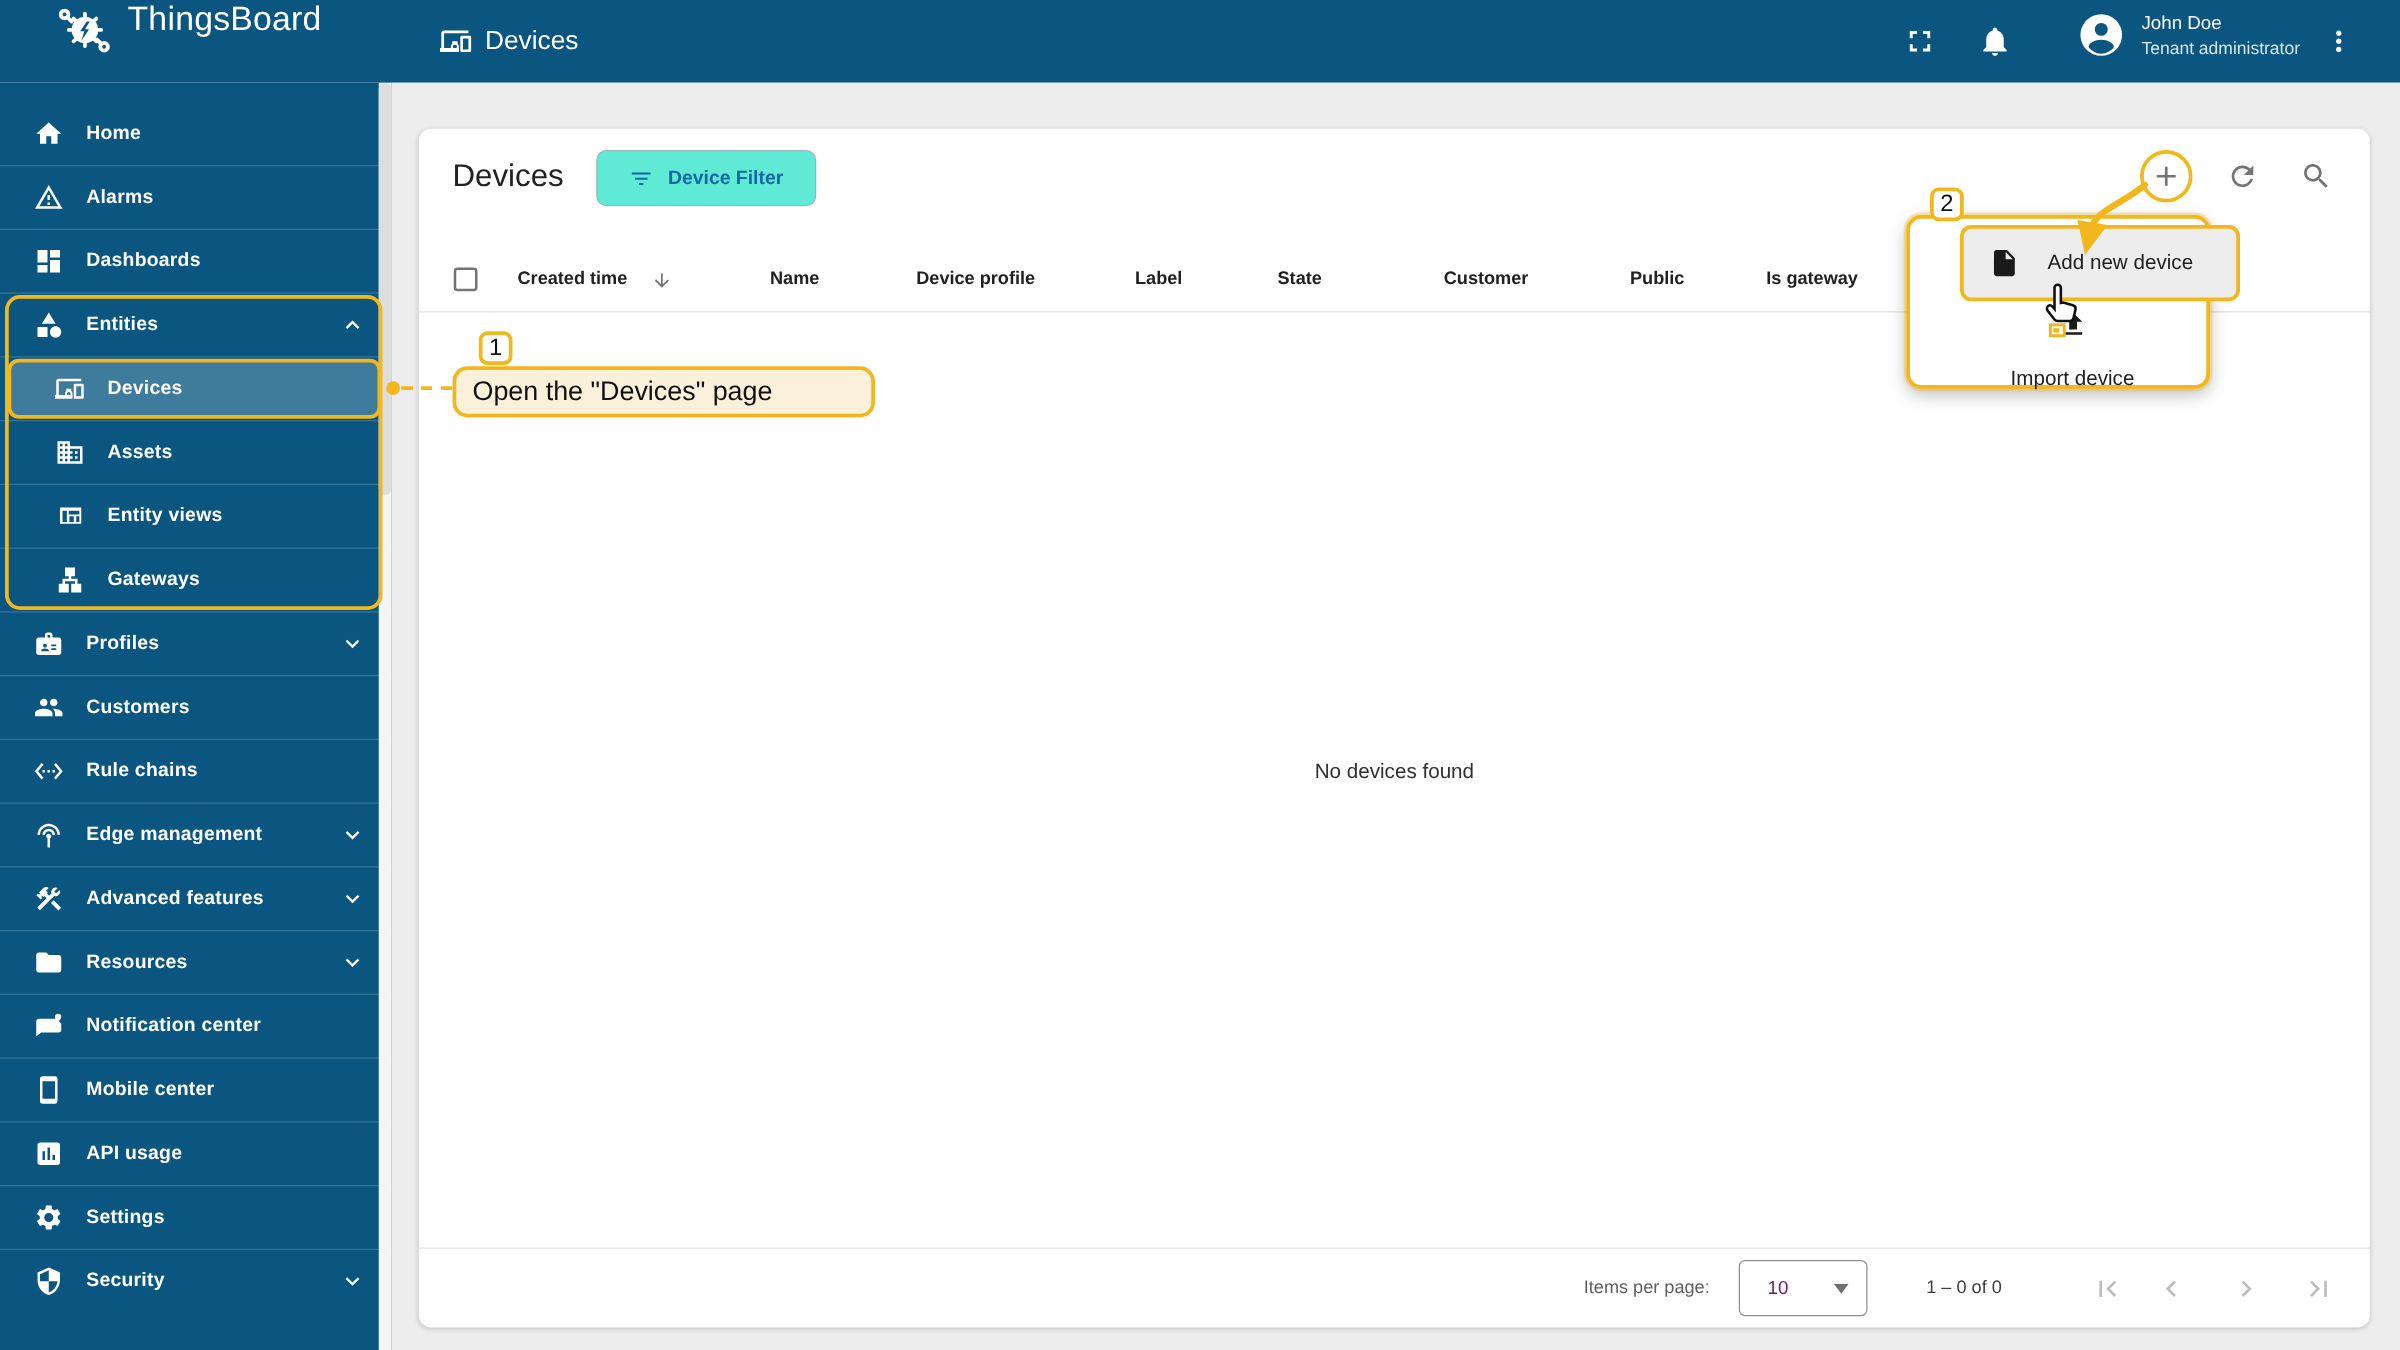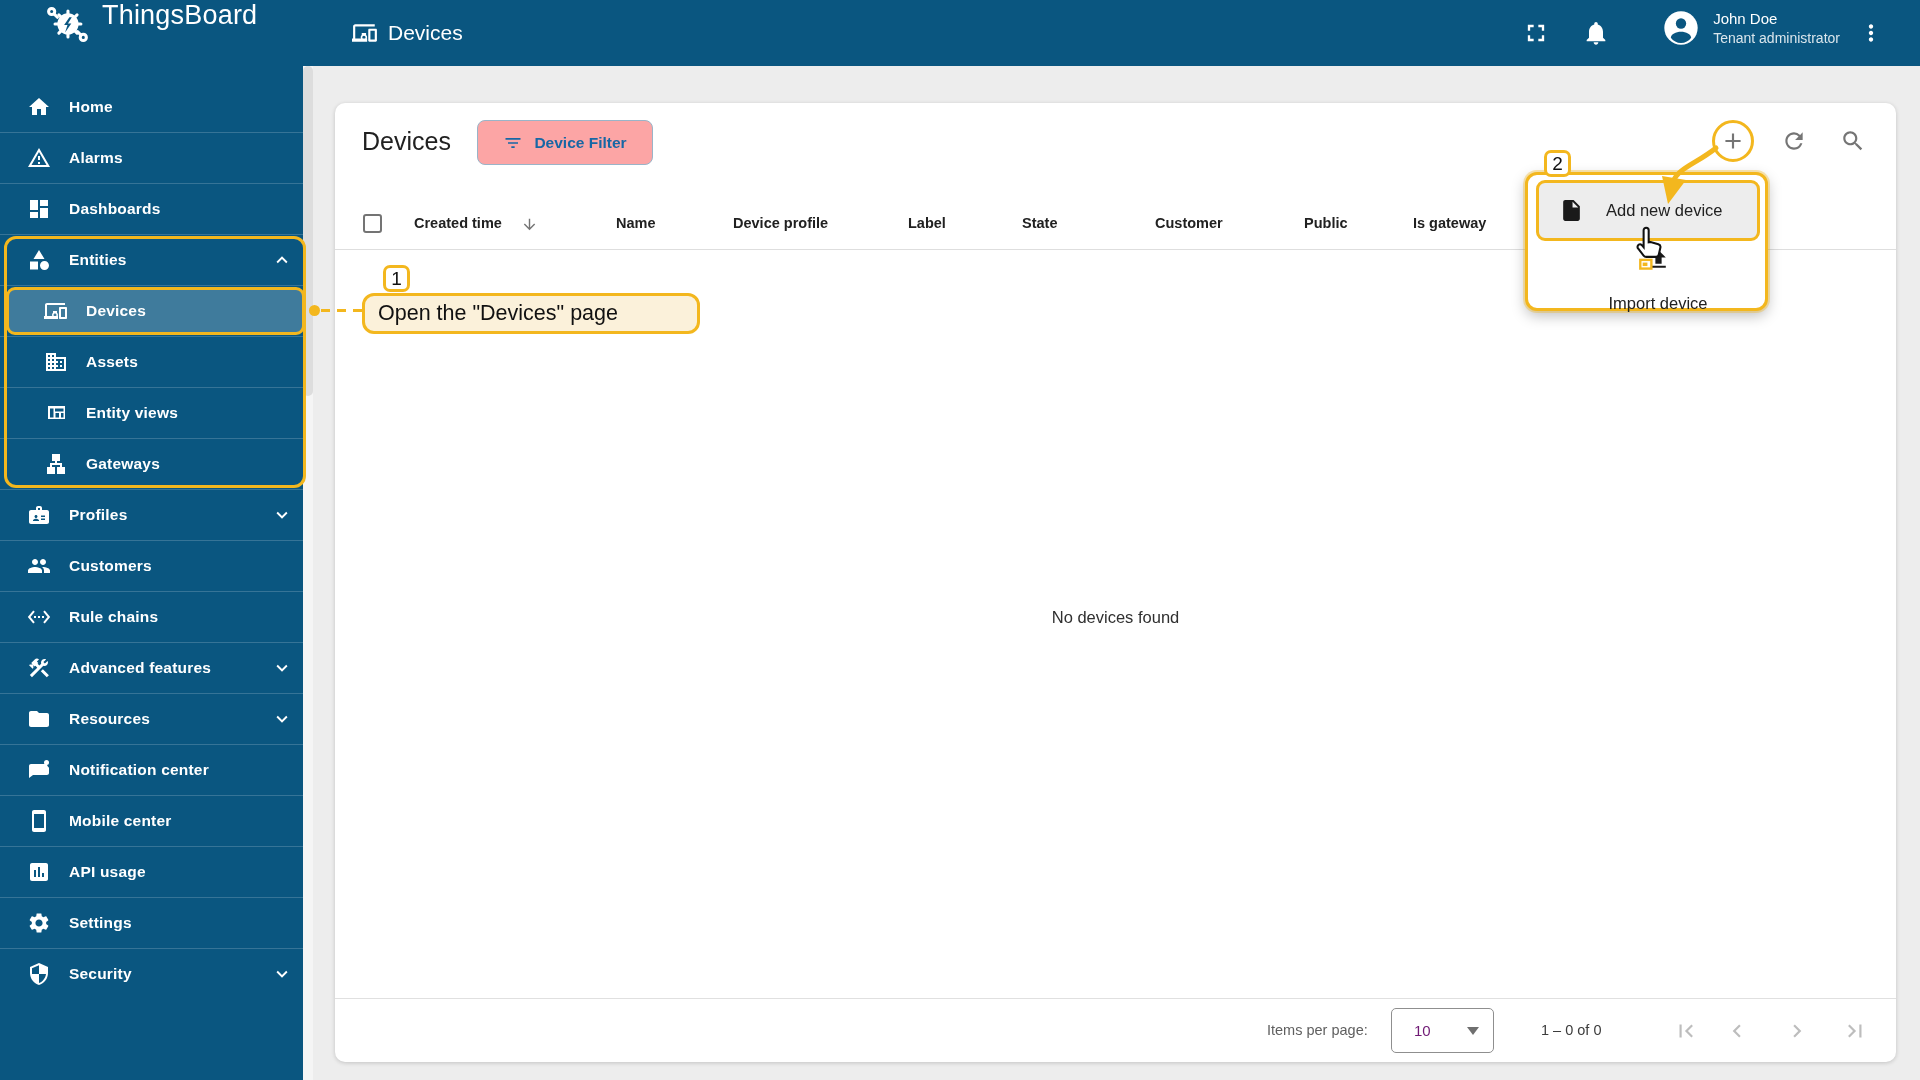--- a/index.html
+++ b/index.html
@@ -33,21 +33,21 @@
   .scrolltrack { position:absolute; top:0; right:0; bottom:0; width:10px; background:#f5f5f5; }
   .scrollthumb { position:absolute; top:0; right:0; width:10px; height:330px; background:#dddddd; border-radius:5px; }
   .grp-outline { position:absolute; left:4px; top:170px; width:302px; height:252px; border:3px solid #F3B71E; border-radius:12px; pointer-events:none; z-index:3; }
   .sel-outline { position:absolute; left:6px; top:221px; width:299px; height:48px; border:3px solid #F3B71E; border-radius:9px; background:rgba(255,255,255,0.22); pointer-events:none; z-index:1; }
   .si > * { position:relative; z-index:2; }
 
   
   .main { position:absolute; left:313px; top:66px; right:0; bottom:0; background:#EDEDED; }
   .card { position:absolute; left:22px; top:37px; right:24px; bottom:18px; background:#fff; border-radius:10px; box-shadow:0 1px 4px rgba(0,0,0,0.18); }
   .page-title { position:absolute; left:27px; top:24px; font-size:25px; color:#212121; font-weight:400; }
-  .filter-btn { position:absolute; left:142px; top:17px; width:176px; height:45px; border:1px solid #9ab4c8; border-radius:8px; background:#fca5a5; display:flex; align-items:center; justify-content:center; gap:11px; color:#1767A5; cursor:pointer; }
+  .filter-btn { position:absolute; left:142px; top:17px; width:176px; height:45px; border:1px solid #9ab4c8; border-radius:8px; background:#5eead4; display:flex; align-items:center; justify-content:center; gap:11px; color:#1767A5; cursor:pointer; }
   .filter-btn span { font-size:15.5px; font-weight:700; }
   .tool-icon { position:absolute; top:25px; width:26px; height:26px; color:#757575; cursor:pointer; }
   .plus-ring { position:absolute; top:17px; right:142px; width:42px; height:42px; border:3px solid #F3B71E; border-radius:50%; display:flex; align-items:center; justify-content:center; z-index:21; }
   .plus-ring .tool-icon { position:static; }
   .refresh-btn { right:89px; }
   .search-btn { right:30px; }
 
   .thead { position:absolute; left:0; right:0; top:97px; height:50px; border-bottom:1px solid rgba(0,0,0,0.13); }
   .th { position:absolute; top:15px; font-size:14.5px; font-weight:700; color:#212121; white-space:nowrap; cursor:pointer; }
   .cb { position:absolute; left:28px; top:14px; width:19px; height:19px; border:2px solid #747474; border-radius:3px; background:#fff; cursor:pointer; }
@@ -59,21 +59,21 @@
   .pg-label { position:absolute; left:932px; top:23px; font-size:14.5px; }
   .pg-select { position:absolute; left:1056px; top:9px; width:103px; height:45px; border:1px solid #8f8f8f; border-radius:5px; display:flex; align-items:center; cursor:pointer; background:#fff; }
   .pg-size { font-size:15px; color:#701a75; margin-left:22px; }
   .pg-select .dd { position:absolute; right:14px; width:12px; height:8px; color:#6f6f6f; }
   .pg-range { position:absolute; left:1206px; top:23px; font-size:14.5px; color:#3c3c3c; }
   .pg-nav { position:absolute; top:19px; width:26px; height:26px; color:#bdbdbd; cursor:pointer; }
 
   
   .menu-panel { position:absolute; left:1525px; top:172px; width:243px; height:139px; background:#fff; border:3px solid #F3B71E; border-radius:12px; box-shadow:0 0 0 2px rgba(243,183,30,0.35), 0 5px 14px rgba(0,0,0,0.25); z-index:20; }
   .menu-item { position:absolute; left:8px; width:224px; height:61px; display:flex; align-items:center; gap:22px; padding-left:20px; cursor:pointer; }
-  .mi-add { top:5px; background:#EDEDED; border:3px solid #F3B71E; border-radius:9px; }
+  .mi-add { top:5px; background:#EDEDED; border:3px solid #F3B71E; border-radius:9px;margin-left:32px; }
   .mi-import { top:72px;flex-direction:column; }
   .menu-item .mic { width:25px; height:25px; color:#1a1a1a; }
   .menu-item .mil { font-size:16.5px; color:#212121; }
 
   .badge { position:absolute; width:27px; height:27px; background:#fff; border:3px solid #F3B71E; border-radius:7px; text-align:center; line-height:22px; font-size:19px; color:#111; z-index:25; }
   .badge-1 { left:383px; top:265px; }
   .badge-2 { left:1544px; top:150px; z-index:26; }
   .callout { position:absolute; left:362px; top:293px; width:338px; height:41px; background:#FBF1DA; border:3px solid #F3B71E; border-radius:12px; z-index:24; display:flex; align-items:center; padding-left:13px; }
   .callout span { font-size:21.5px; color:#111; }
   .dash-line { position:absolute; left:321px; top:309px; width:42px; height:3px; z-index:24;
@@ -246,20 +246,33 @@
       <span class="sic">
           <svg viewBox="0 0 24 24" fill="#fff">
             <path d="M7.77 6.76 6.23 5.48.82 12l5.41 6.52 1.54-1.28L3.42 12l4.35-5.24zM7 13h2v-2H7v2zm10-2h-2v2h2v-2zm-6 2h2v-2h-2v2zm6.77-7.52-1.54 1.28L20.58 12l-4.35 5.24 1.54 1.28L23.18 12l-5.41-6.52z"></path>
           </svg>
         </span>
       <span class="sil">Rule chains</span>
     </div>
     <div class="si">
       <span class="sic">
           <svg viewBox="0 0 24 24" fill="#fff">
+            <path d="M12 11c-1.1 0-2 .9-2 2 0 .74.4 1.38 1 1.72V22h2v-7.28c.6-.35 1-.98 1-1.72 0-1.1-.9-2-2-2zm0-8C7.03 3 3 7.03 3 12h2c0-3.87 3.13-7 7-7s7 3.13 7 7h2c0-4.97-4.03-9-9-9zm0 4c-2.76 0-5 2.24-5 5h2c0-1.66 1.34-3 3-3s3 1.34 3 3h2c0-2.76-2.24-5-5-5z"></path>
+          </svg>
+        </span>
+      <span class="sil">Edge management</span>
+      <span class="chev">
+          <svg viewBox="0 0 24 24" fill="#fff">
+            <path d="M7.41 8.59 12 13.17l4.59-4.58L18 10l-6 6-6-6 1.41-1.41z"></path>
+          </svg>
+        </span>
+    </div>
+    <div class="si">
+      <span class="sic">
+          <svg viewBox="0 0 24 24" fill="#fff">
             <path d="M13.78 15.3l6 6 2.12-2.12-6-6-2.12 2.12zM17.5 10c1.93 0 3.5-1.57 3.5-3.5 0-.58-.16-1.12-.41-1.6l-2.7 2.7-1.49-1.49 2.7-2.7c-.48-.25-1.02-.41-1.6-.41C15.57 3 14 4.57 14 6.5c0 .41.08.8.21 1.16l-1.85 1.85-1.78-1.78.71-.71-1.41-1.41L12 3.49c-1.17-1.17-3.07-1.17-4.24 0L4.22 7.03l1.41 1.41H2.81l-.71.71 3.54 3.54.71-.71V9.15l1.41 1.41.71-.71 1.78 1.78-7.41 7.41 2.12 2.12L16.34 9.79c.36.13.75.21 1.16.21z"></path>
           </svg>
         </span>
       <span class="sil">Advanced features</span>
       <span class="chev">
           <svg viewBox="0 0 24 24" fill="#fff">
             <path d="M7.41 8.59 12 13.17l4.59-4.58L18 10l-6 6-6-6 1.41-1.41z"></path>
           </svg>
         </span>
     </div>

